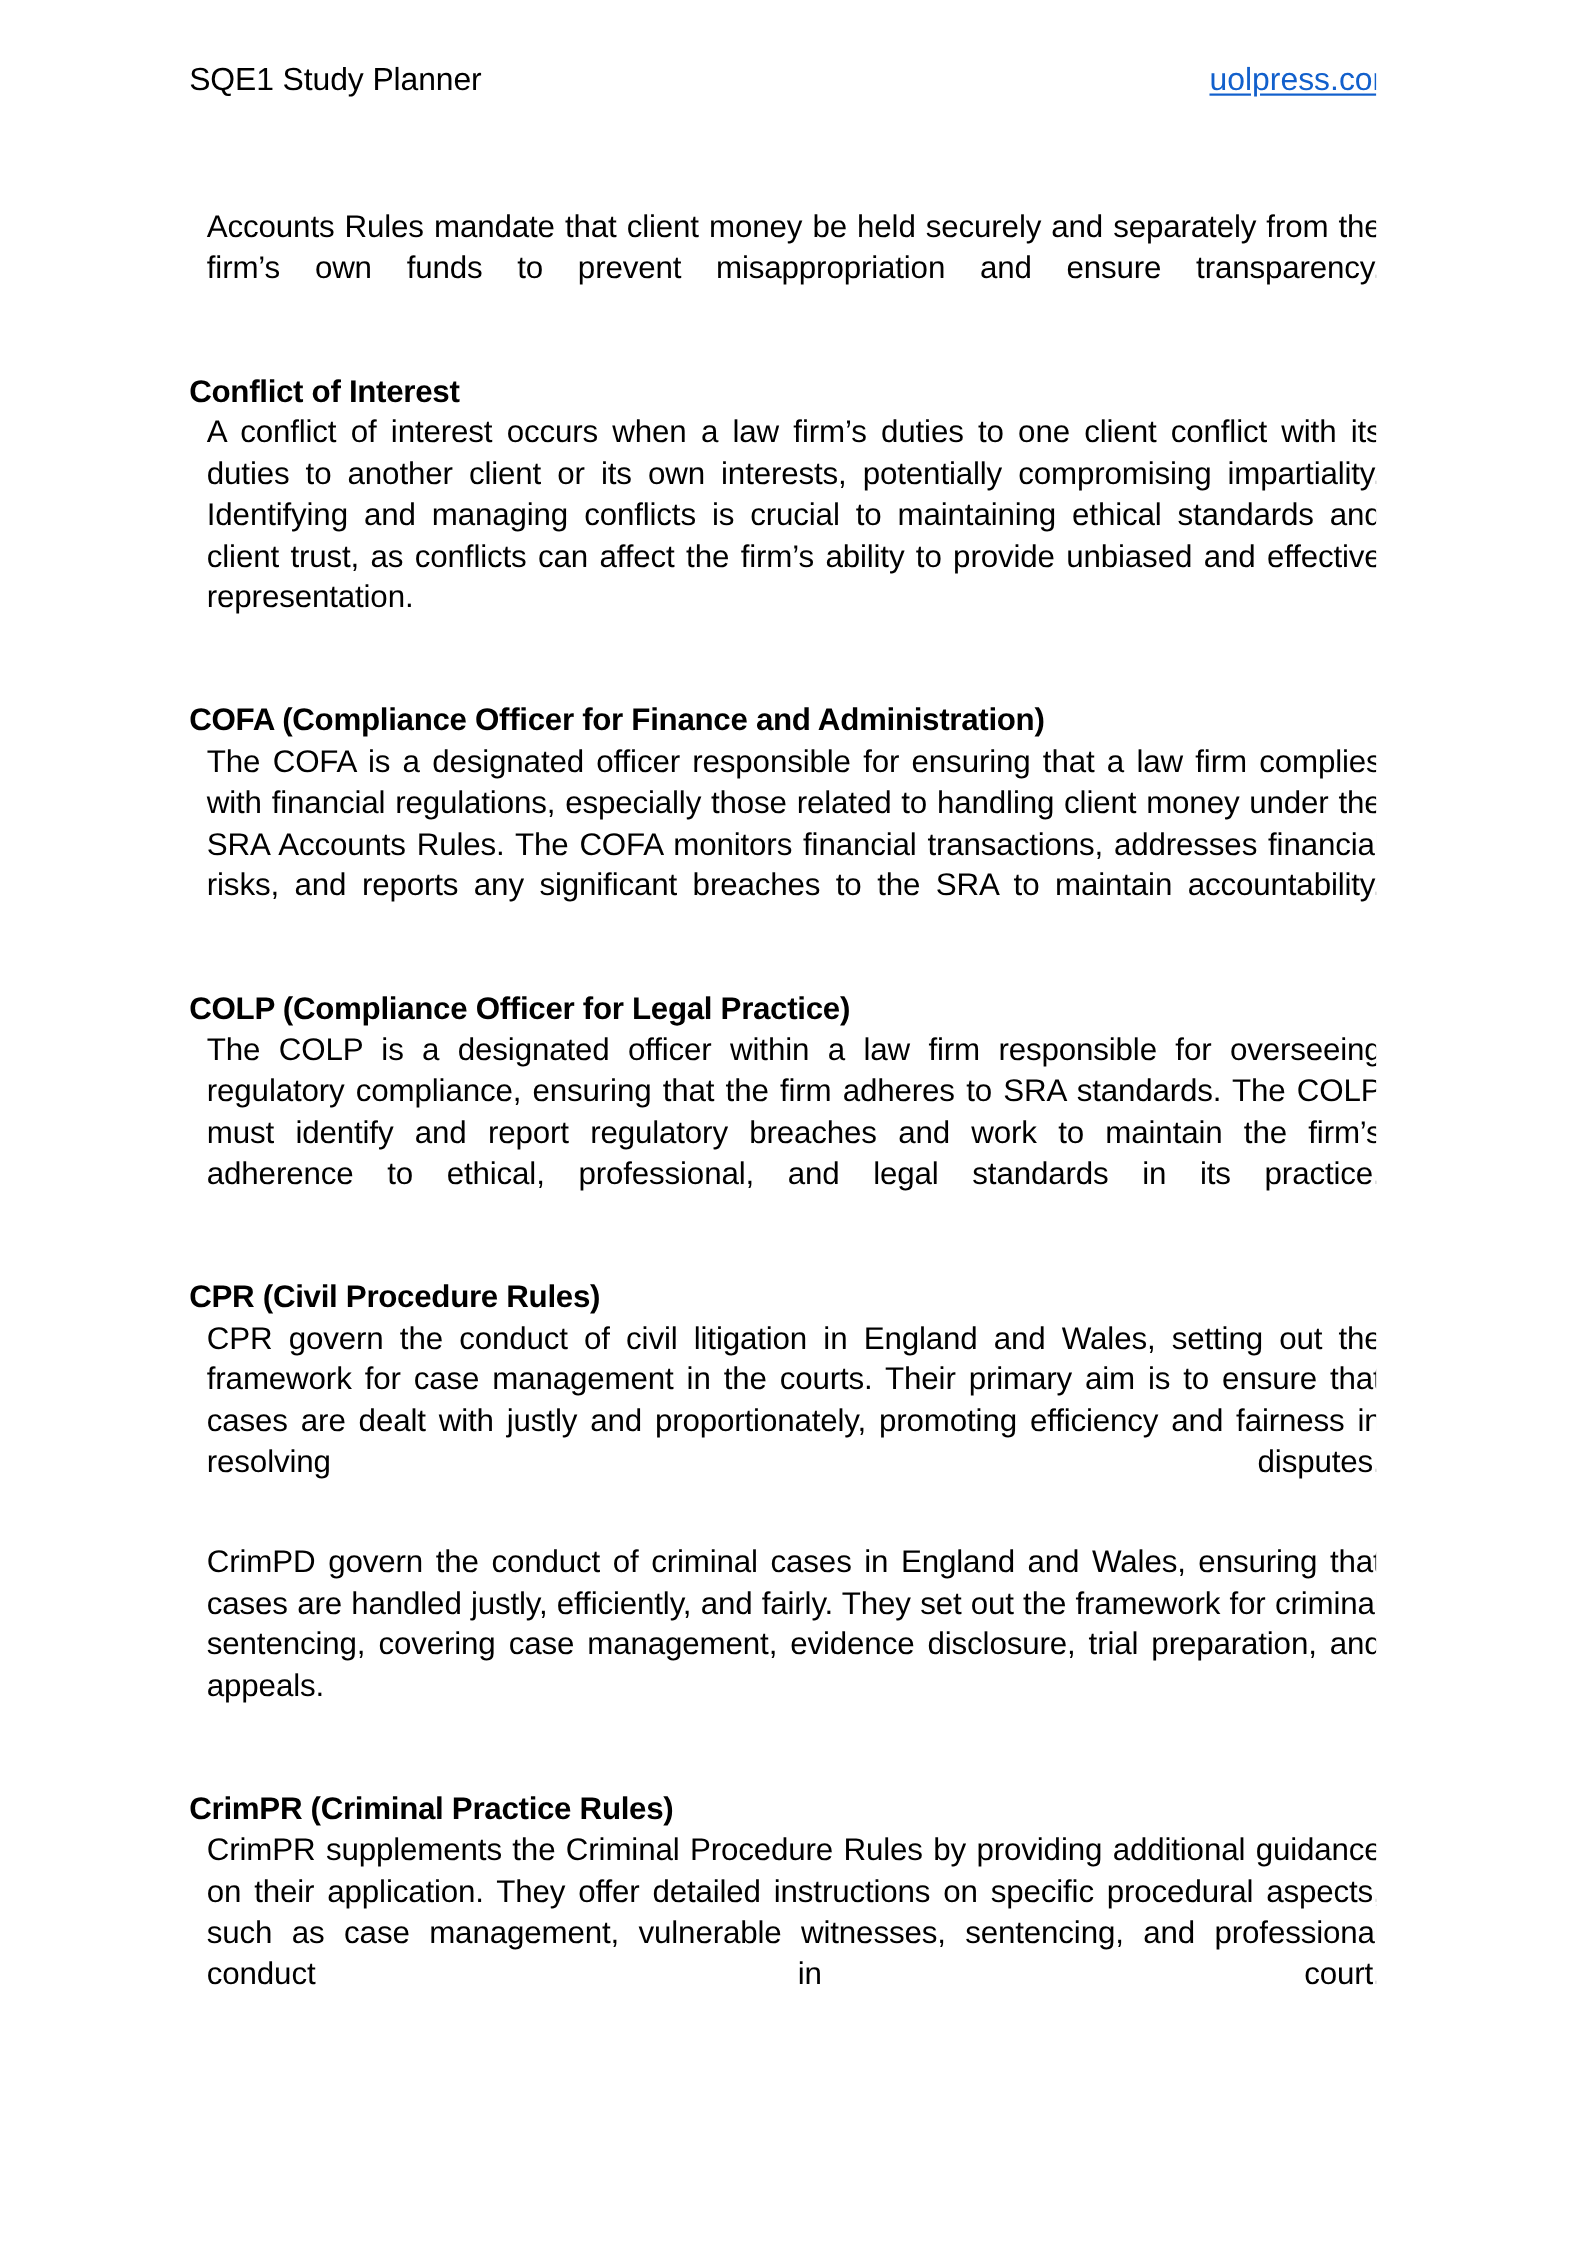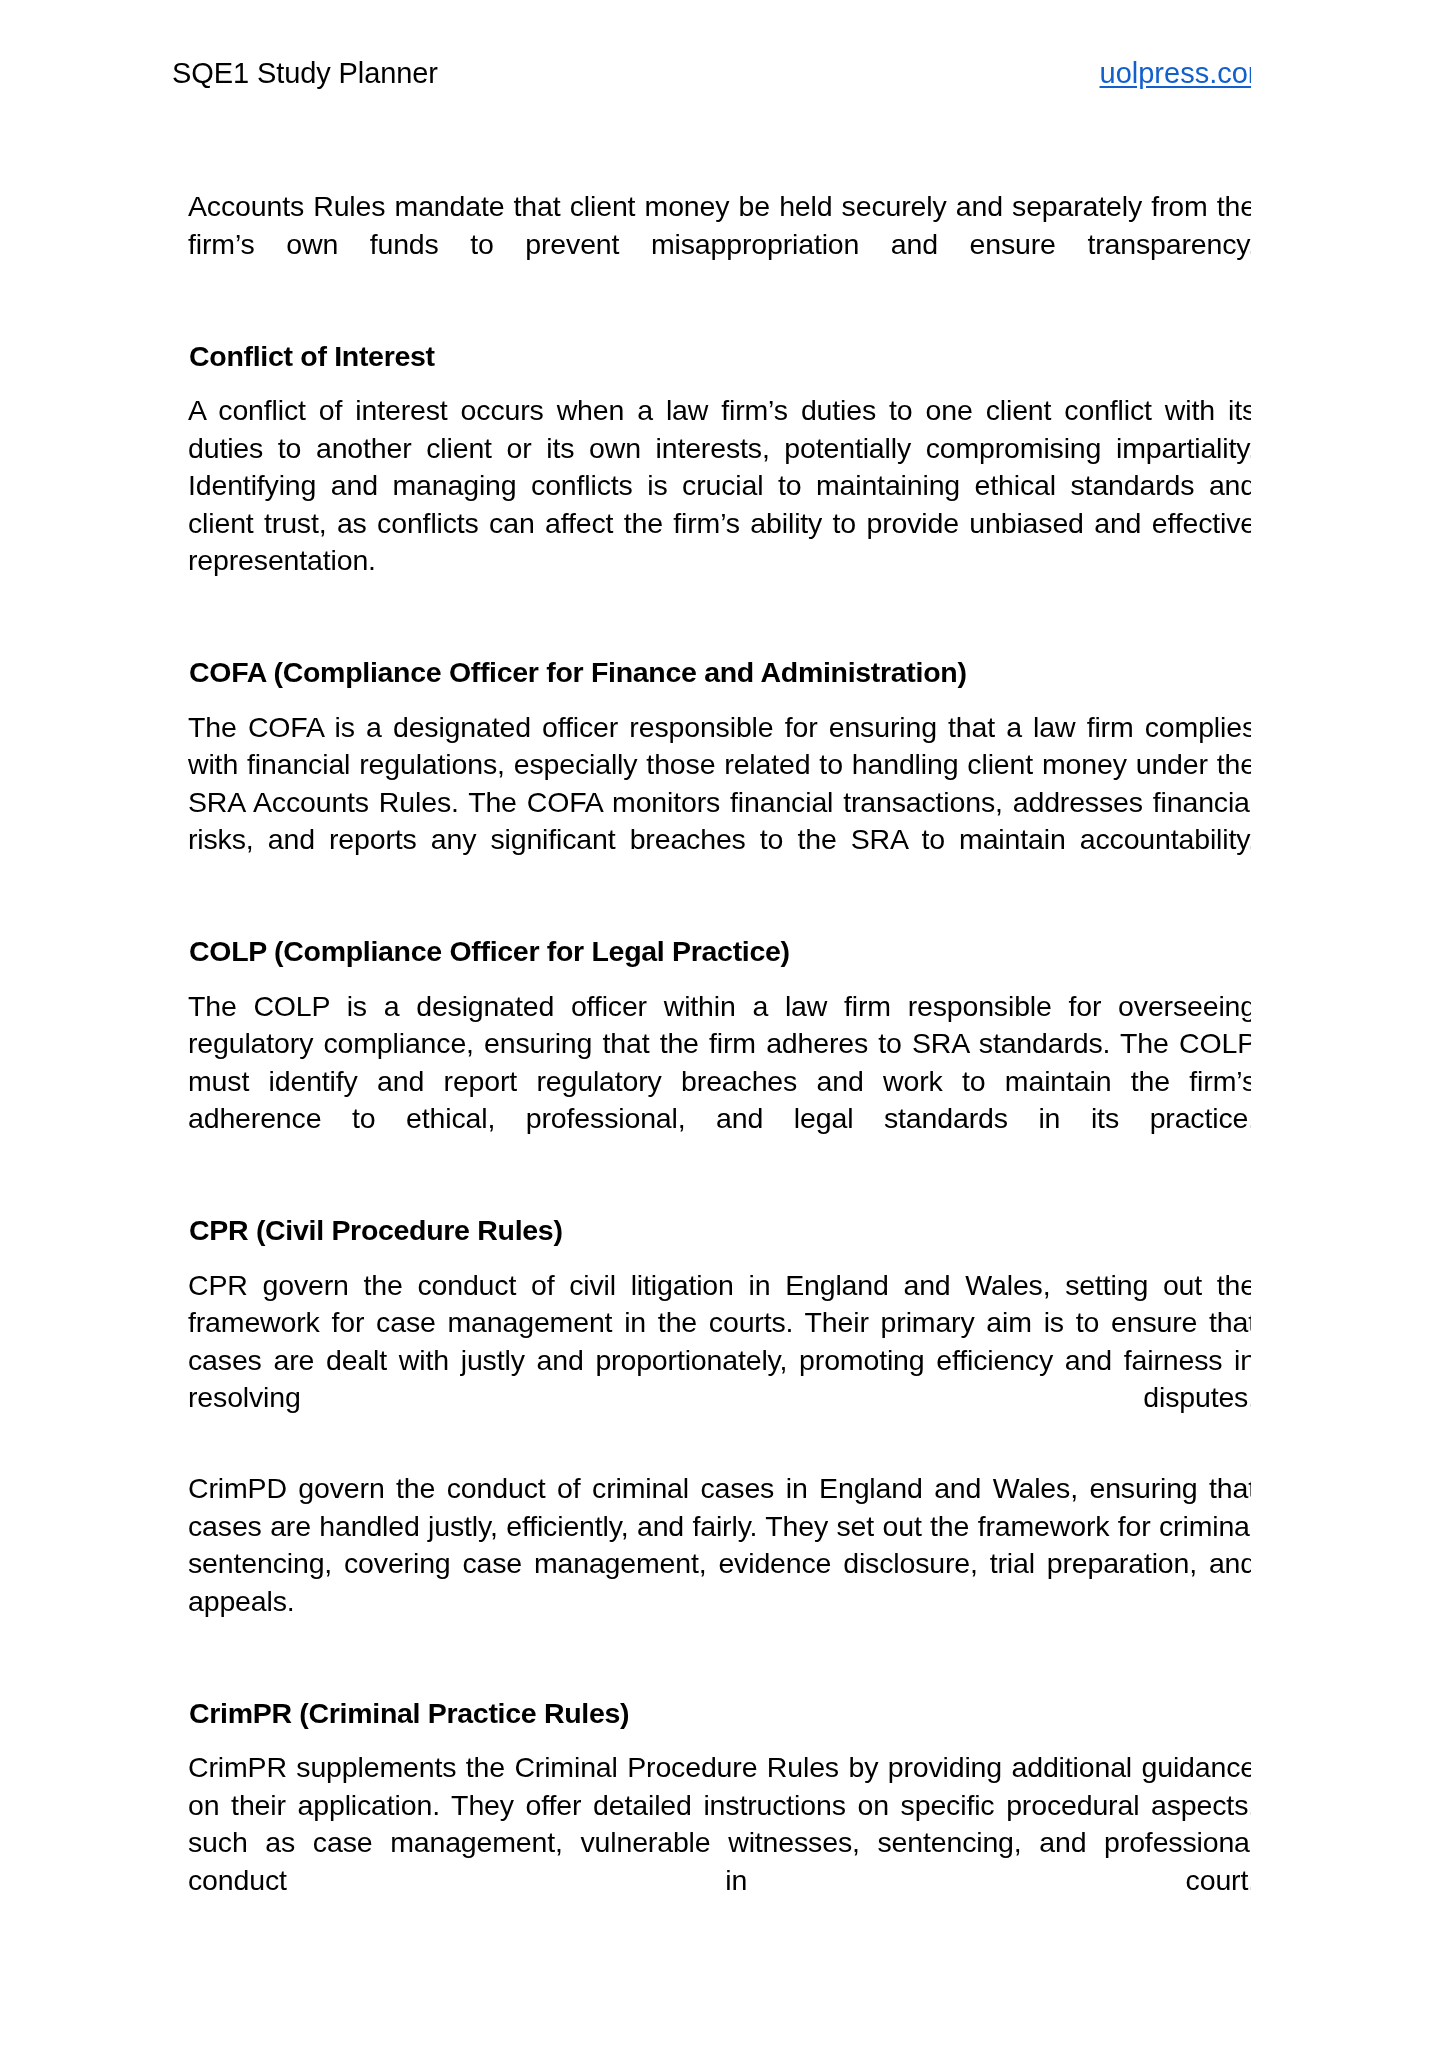--- a/index.html
+++ b/index.html
@@ -71,21 +71,21 @@
   }
 
   .para + .heading {
     margin-top: 37px;
   }
 
   .heading {
     font-size: 28.5px;
     line-height: 37.5px;
     font-weight: bold;
-    margin: 17px;
+    margin: 0;
     letter-spacing: -0.3px;
   }
 
   .heading + .para {
     margin-top: 0;
   }
 
   
   .para::after {
     content: "";

